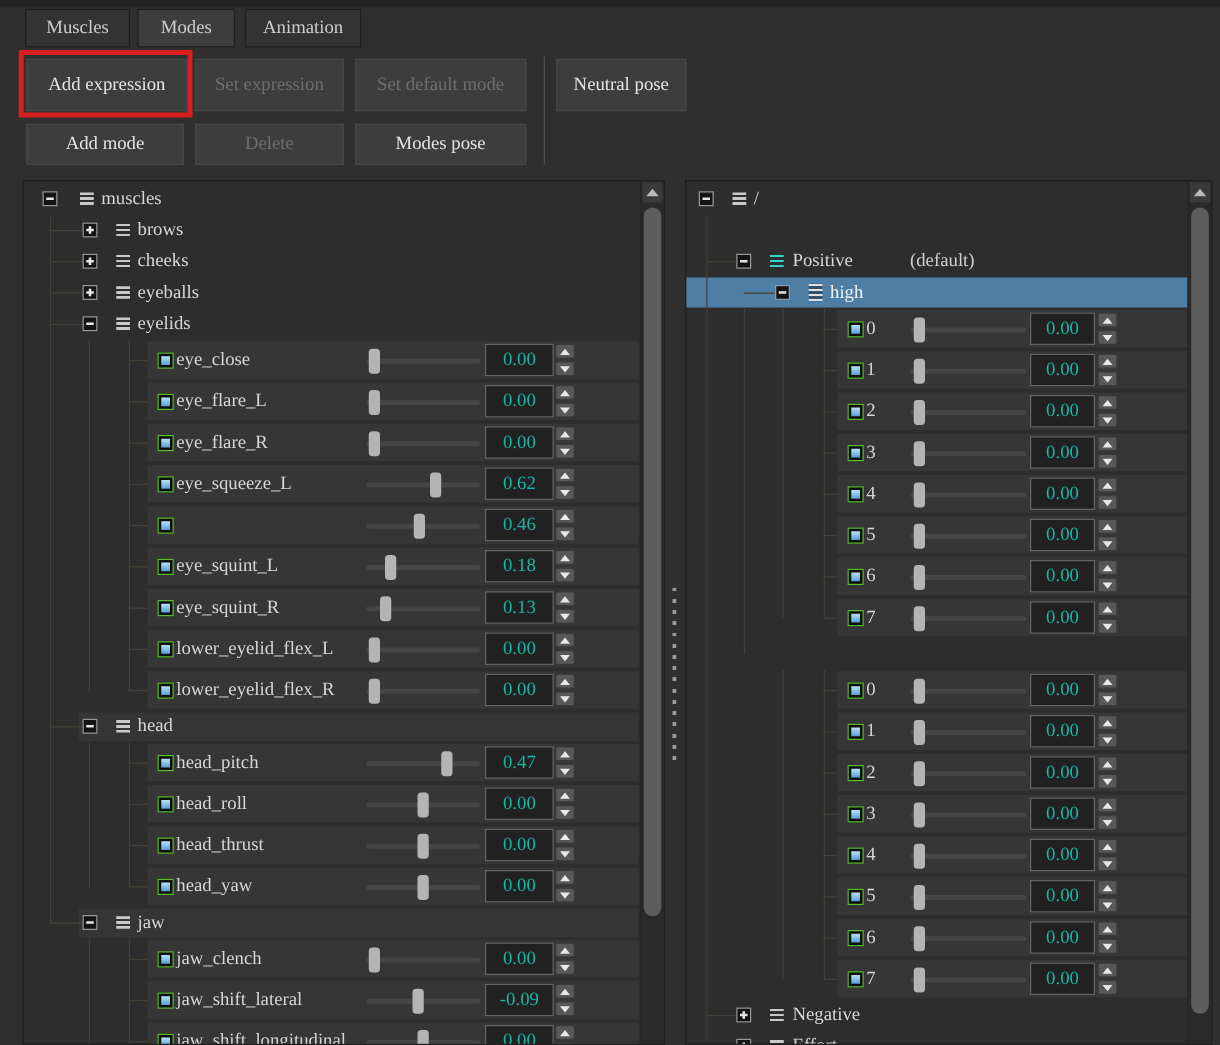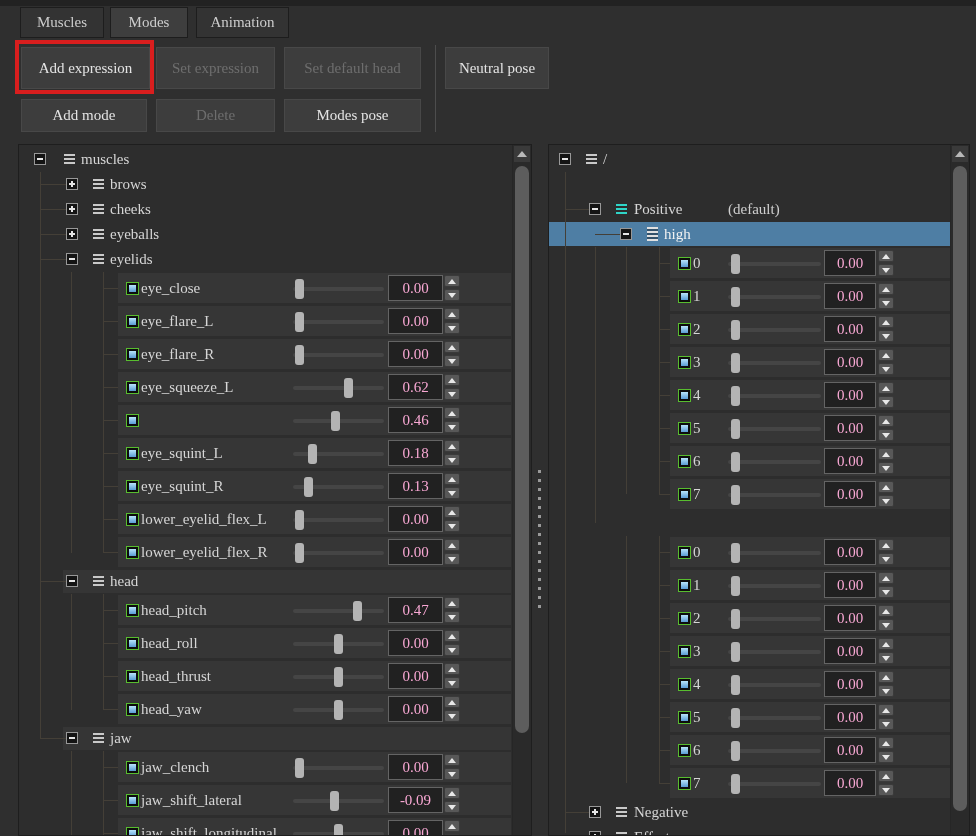--- a/index.html
+++ b/index.html
@@ -48,21 +48,21 @@
   .suffix{position:absolute;top:2px;font-size:15px;line-height:21px;color:#cfcfcf;}
 
   .cb{position:absolute;width:13px;height:13px;box-sizing:border-box;border:1px solid var(--cb-border);
       background:#0d0d0d;top:10px;}
   .cb i{position:absolute;left:2px;top:2px;right:2px;bottom:2px;background:linear-gradient(var(--cb-top),var(--cb-bottom));}
 
   .strack{position:absolute;height:4px;top:15px;background:#454545;border-radius:2px;}
   .shandle{position:absolute;width:9px;height:20px;top:-8px;background:#b4b4b4;border-radius:3px;}
 
   .spin{position:absolute;top:3px;height:26px;box-sizing:border-box;background:#212121;border:1px solid #646464;
-        color:#f9a8d4;font-size:15px;text-align:center;line-height:24px;}
+        color:#14b8a6;font-size:15px;text-align:center;line-height:24px;}
   .spinbtns{position:absolute;top:3px;width:17px;height:27px;}
   .sbn{position:absolute;left:0;width:16px;height:12px;background:#585858;border:1px solid #3a3a3a;box-sizing:border-box;border-radius:2px;}
   .sbn.up{top:0;}
   .sbn.dn{top:14px;}
   .sbn::after{content:"";position:absolute;left:3px;}
   .sbn.up::after{top:3px;border-left:4px solid rgba(0,0,0,0);border-right:4px solid rgba(0,0,0,0);border-bottom:5px solid #e8e8e8;}
   .sbn.dn::after{top:3px;border-left:4px solid rgba(0,0,0,0);border-right:4px solid rgba(0,0,0,0);border-top:5px solid #e8e8e8;}
 
   .vscroll{position:absolute;top:0;right:0;bottom:0;width:18px;background:#2a2a2a;border-left:1px solid #262626;}
   .sb-btn{position:absolute;top:1px;left:1px;width:16px;height:16px;background:#3a3a3a;}
@@ -82,21 +82,21 @@
   <div id="tabbar">
       <div class="tab" style="left: 20px; width: 84px;">Muscles</div>
       <div class="tab selected" style="left: 110px; width: 78px;">Modes</div>
       <div class="tab" style="left: 196px; width: 93px;">Animation</div>
     </div>
   <div id="toolbar">
     <div id="highlight-box"></div>
     <div class="toolbar-divider"></div>
   <div class="tbtn" style="left: 21px; top: 47px; width: 129px; height: 42px;">Add expression</div>
       <div class="tbtn disabled" style="left: 156px; top: 47px; width: 119px; height: 42px;">Set expression</div>
-      <div class="tbtn disabled" style="left: 284px; top: 47px; width: 137px; height: 42px;">Set default head</div>
+      <div class="tbtn disabled" style="left: 284px; top: 47px; width: 137px; height: 42px;">Set default mode</div>
       <div class="tbtn" style="left: 445px; top: 47px; width: 104px; height: 42px;">Neutral pose</div>
       <div class="tbtn" style="left: 21px; top: 99px; width: 126px; height: 33px;">Add mode</div>
       <div class="tbtn disabled" style="left: 156px; top: 99px; width: 119px; height: 33px;">Delete</div>
       <div class="tbtn" style="left: 284px; top: 99px; width: 137px; height: 33px;">Modes pose</div>
     </div>
 
   <div class="panel" id="panel-left">
     <div class="rows" id="left-rows">
         <div class="trow group" style="top: 2px;">
           <div class="exp minus" style="left: 15px;"></div>

